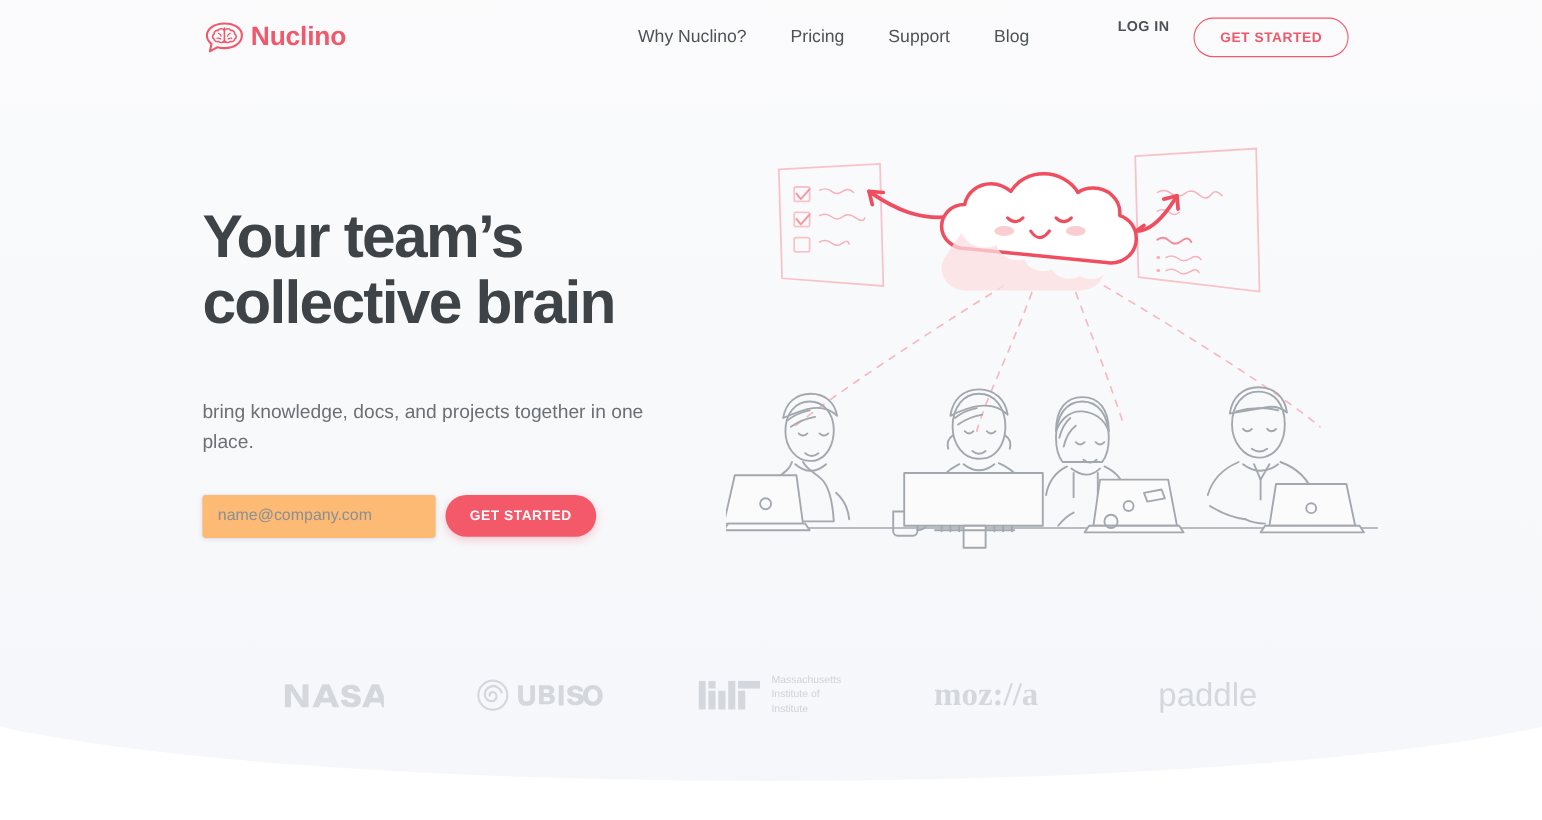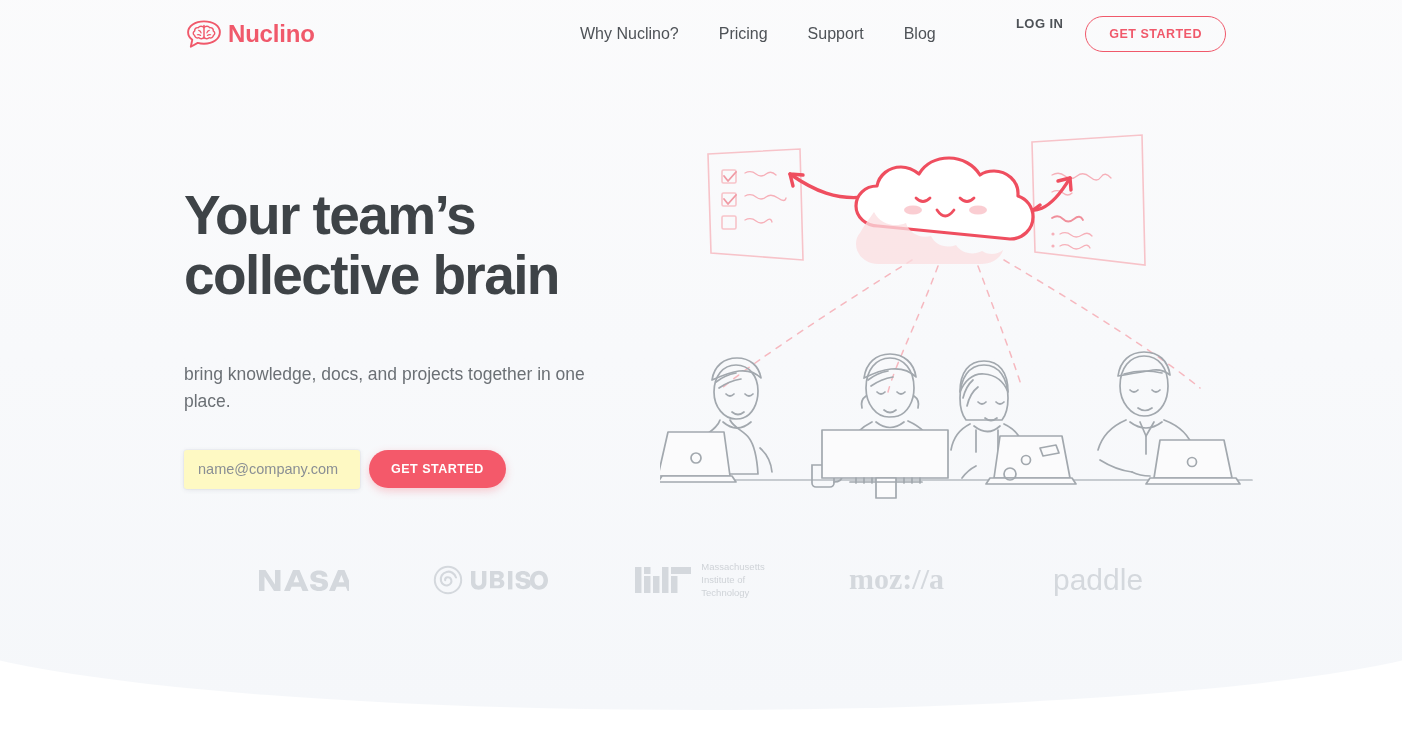--- a/index.html
+++ b/index.html
@@ -133,25 +133,25 @@
     max-width: 450px;
   }
 
   
   .signup {
     margin-top: 34px;
     display: flex;
     align-items: center;
   }
   .email-input {
-    width: 176px;
+    width: 212px;
     height: 39px;
     border: none;
     border-radius: 3px;
-    background: #fef9c3;
+    background: #fdba74;
     box-shadow: 0 1px 5px rgba(60,70,90,0.10), 0 0 0 1px rgba(60,70,90,0.035);
     padding: 0 14px;
     font-family: inherit;
     font-size: 14.5px;
     color: #3e4347;
     outline: none;
   }
   .email-input::placeholder { color: #8a8f94; }
   .btn-solid {
     margin-left: 9px;
@@ -176,21 +176,21 @@
     top: 130px;
     width: 600px;
     height: 390px;
   }
   .illustration svg { width: 100%; height: 100%; display: block; }
 
   
   .logo-strip {
     position: absolute;
     left: 0;
-    top: 560px;
+    top: 612px;
     width: 1402px;
     display: flex;
     align-items: center;
     justify-content: center;
     gap: 84px;
   }
   .logo-item {
     display: flex;
     align-items: center;
     opacity: 0.95;
@@ -423,21 +423,21 @@
         <rect x="9" y="11" width="6.5" height="17"></rect>
         <path d="M9 2 h6.5 v7 h-6.5 z"></path>
         <rect x="18" y="11" width="6.5" height="17"></rect>
         <rect x="27" y="2" width="6.5" height="26"></rect>
         <rect x="36" y="11" width="6.5" height="17"></rect>
         <rect x="36" y="2" width="20" height="7"></rect>
       </svg>
       <div class="mit-text">
         <div>Massachusetts</div>
         <div>Institute of</div>
-        <div>Technology</div>
+        <div>Institute</div>
       </div>
     </div>
 
     <div class="logo-item" title="moz://a">
       <svg width="120" height="34" viewBox="0 0 120 34" fill="#d3d7dc" xmlns="http://www.w3.org/2000/svg">
         <text x="0" y="26" font-family="'Liberation Serif', serif" font-size="30" font-weight="bold" fill="#d3d7dc">moz://a</text>
       </svg>
     </div>
 
     <div class="logo-item" title="paddle">

